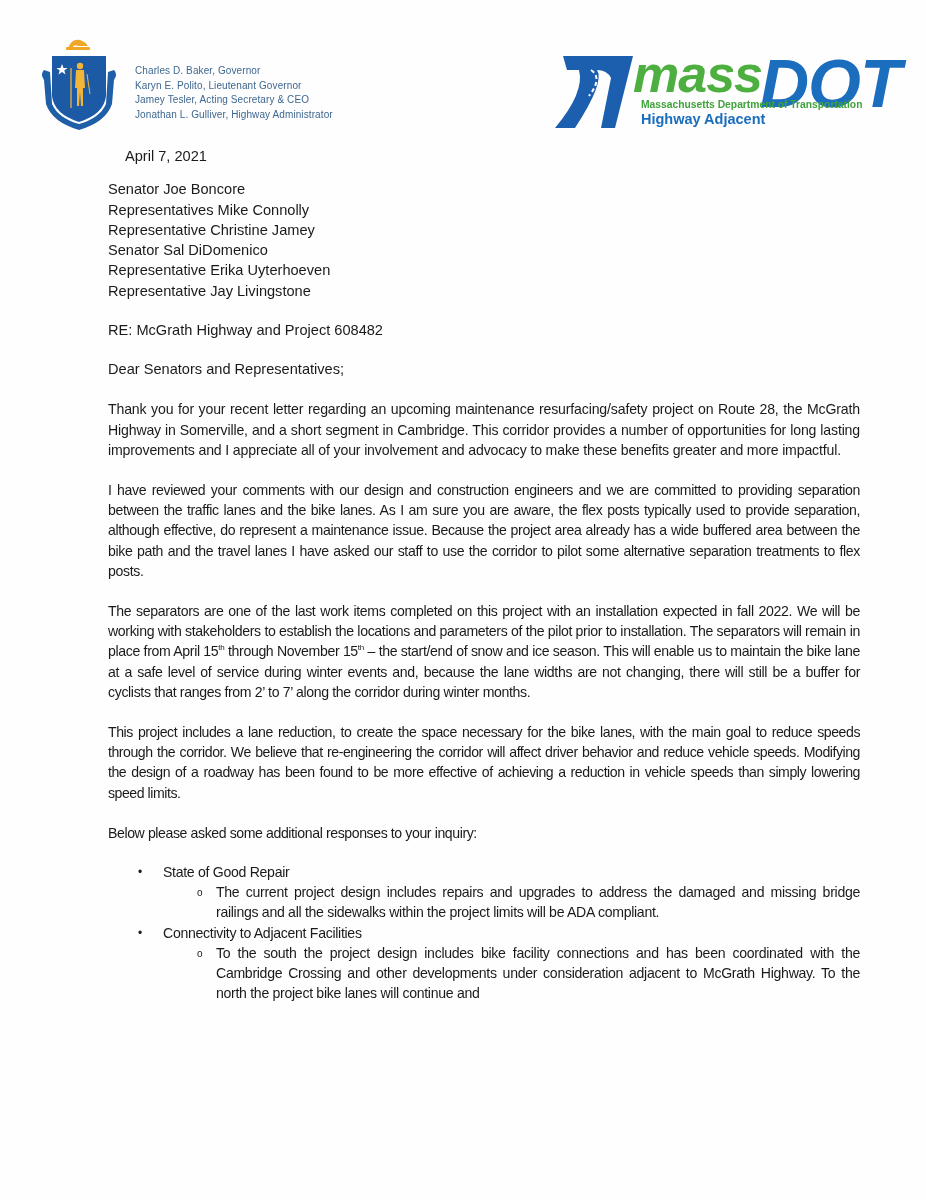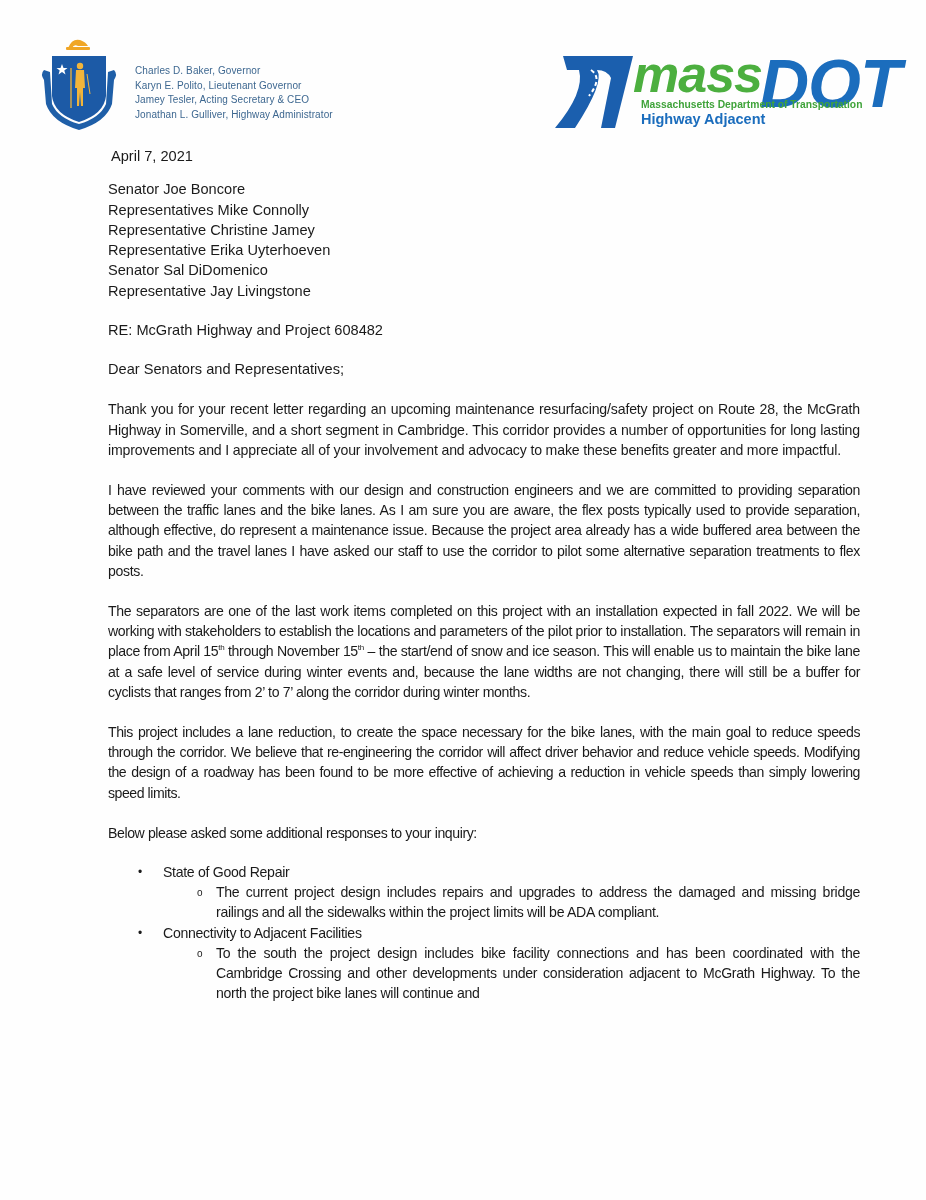--- a/index.html
+++ b/index.html
@@ -13,21 +13,21 @@
     .logo-mark { position: absolute; left: 0; top: 0; width: 78px; height: 76px; }
     .logo-mass { position: absolute; left: 78px; top: -8px; font-size: 52px; font-weight: bold; font-style: italic;
                  color: #4caf3f; letter-spacing: -1px; font-family: "Liberation Sans", sans-serif; }
     .logo-dot { position: absolute; left: 205px; top: -8px; font-size: 68px; font-weight: bold; font-style: italic;
                 color: #1b6dbd; letter-spacing: -1px; font-family: "Liberation Sans", sans-serif; }
     .logo-dept { position: absolute; left: 86px; top: 47px; font-size: 10.3px; font-weight: bold; color: #3fa33a;
                  white-space: nowrap; }
     .logo-div { position: absolute; left: 86px; top: 59px; font-size: 14.5px; font-weight: bold; color: #1b6dbd;
                 white-space: nowrap; }
     .letter { position: absolute; left: 108px; top: 146px; width: 752px; font-size: 14.6px; line-height: 20.2px; }
-    .date { margin-left: 3px; margin-bottom: 13px; }
+    .date { margin-left: 17px; margin-bottom: 13px; }
     .recipients div { line-height: 20.3px; }
     .re { margin-top: 19px; }
     .salutation { margin-top: 19px; }
     .para { margin-top: 20px; text-align: justify; font-family: "Liberation Sans Narrow", "Liberation Sans", sans-serif;
             font-size: 14.1px; letter-spacing: -0.35px; }
     .para.loose { letter-spacing: -0.15px; }
     .para.tight { letter-spacing: -0.45px; }
     sup { font-size: 8px; vertical-align: 6px; line-height: 0; }
     .intro { margin-top: 20px; letter-spacing: -0.4px; font-size: 14.1px; }
     ul.main { list-style: none; margin: 19px 0 0 0; padding: 0; font-size: 14.1px; letter-spacing: -0.3px; }
@@ -76,22 +76,22 @@
   <div class="logo-div">Highway Adjacent</div>
 </div>
 
 <div class="letter">
   <div class="date">April 7, 2021</div>
 
   <div class="recipients">
     <div>Senator Joe Boncore</div>
     <div>Representatives Mike Connolly</div>
     <div>Representative Christine Jamey</div>
+    <div>Senator Sal DiDomenico</div>
     <div>Representative Erika Uyterhoeven</div>
-    <div>Senator Sal DiDomenico</div>
     <div>Representative Jay Livingstone</div>
   </div>
 
   <div class="re">RE: McGrath Highway and Project 608482</div>
   <div class="salutation">Dear Senators and Representatives;</div>
 
   <div class="para loose">Thank you for your recent letter regarding an upcoming maintenance resurfacing/safety project on Route 28, the McGrath Highway in Somerville, and a short segment in Cambridge.  This corridor provides a number of opportunities for long lasting improvements and I appreciate all of your involvement and advocacy to make these benefits greater and more impactful.</div>
   <div class="para">I have reviewed your comments with our design and construction engineers and we are committed to providing separation between the traffic lanes and the bike lanes.  As I am sure you are aware, the flex posts typically used to provide separation, although effective, do represent a maintenance issue.  Because the project area already has a wide buffered area between the bike path and the travel lanes I have asked our staff to use the corridor to pilot some alternative separation treatments to flex posts.</div>
   <div class="para"><span>The separators are one of the last work items completed on this project with an installation expected in fall 2022.  We will be working with stakeholders to establish the locations and parameters of the pilot prior to installation.  The separators will remain in place from April 15</span><sup>th</sup><span> through November 15</span><sup>th</sup><span> – the start/end of snow and ice season.  This will enable us to maintain the bike lane at a safe level of service during winter events and, because the lane widths are not changing, there will still be a buffer for cyclists that ranges from 2’ to 7’ along the corridor during winter months.</span></div>
   <div class="para tight">This project includes a lane reduction, to create the space necessary for the bike lanes, with the main goal to reduce speeds through the corridor.  We believe that re-engineering the corridor will affect driver behavior and reduce vehicle speeds.  Modifying the design of a roadway has been found to be more effective of achieving a reduction in vehicle speeds than simply lowering speed limits.</div>

